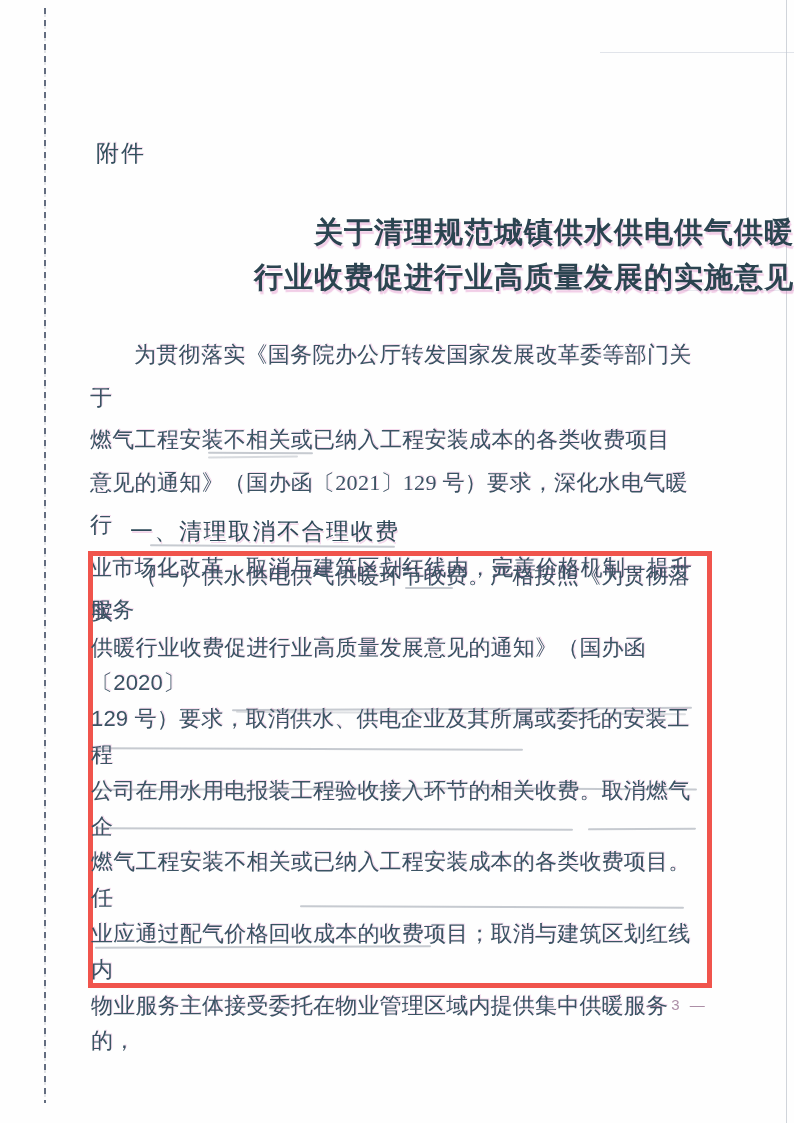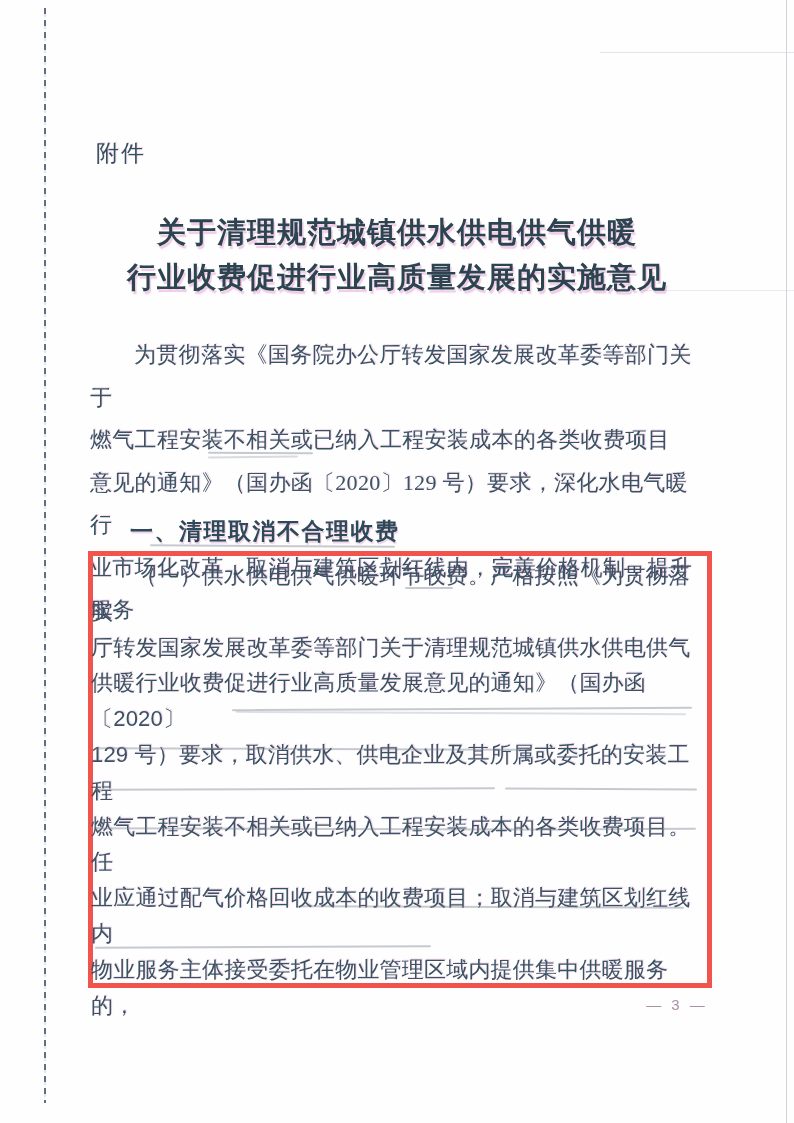--- a/index.html
+++ b/index.html
@@ -39,33 +39,33 @@
   }
   
   .ghost { text-shadow: 1px -1.5px 0 rgba(213,91,176,0.22); }
   .attachment-label {
     position: absolute; left: 96px; top: 138px;
     font-size: 23px; letter-spacing: 2px; font-weight: 500;
     color: #33505e;
   }
   .doc-title {
     position: absolute; left: 0; top: 210px; width: 794px;
-    text-align: center; font-weight: bold;
+    text-align: right; font-weight: bold;
     font-size: 29px; line-height: 45px; letter-spacing: 1px;
     color: #2b4450;
     text-shadow: 1.5px 3px 1px rgba(213,91,176,0.30);
   }
   .intro-paragraph {
     position: absolute; left: 90px; top: 334px; width: 614px;
     font-size: 22px; line-height: 42.5px; letter-spacing: 0.3px; font-family: Liberation Serif, serif;
   }
   .intro-paragraph .line.indent { text-indent: 2em; }
   .section-heading {
     position: absolute; left: 130px; top: 516px;
-    font-size: 23px; font-weight: bold; letter-spacing: 1.5px;
+    font-size: 23px; font-weight: normal; letter-spacing: 1.5px;
     color: #2e4a58;
     text-shadow: 1px 1.5px 0 rgba(213,91,176,0.25);
   }
   .annotation-red-box {
     position: absolute; left: 88px; top: 551px;
     width: 624px; height: 437px;
     box-sizing: border-box;
     border: 5px solid var(--annotation-red, #f0544c);
   }
   .highlight-paragraph {
@@ -111,33 +111,33 @@
   <div class="attachment-label ghost">附件</div>
 
   <div class="doc-title">
     <div>关于清理规范城镇供水供电供气供暖</div>
     <div>行业收费促进行业高质量发展的实施意见</div>
   </div>
 
   <div class="intro-paragraph ghost">
     <div class="line indent">为贯彻落实《国务院办公厅转发国家发展改革委等部门关于</div>
     <div class="line">燃气工程安装不相关或已纳入工程安装成本的各类收费项目</div>
-    <div class="line">意见的通知》（国办函〔2020〕129 号）要求，深化水电气暖行</div>
+    <div class="line">意见的通知》（国办函〔2021〕129 号）要求，深化水电气暖行</div>
     <div class="line">业市场化改革，取消与建筑区划红线内，完善价格机制，提升服务</div>
   </div>
 
   <div class="section-heading">一、清理取消不合理收费</div>
 
   <div class="annotation-red-box"></div>
 
   <div class="highlight-paragraph ghost">
     <div class="line indent">（一）供水供电供气供暖环节收费。严格按照《为贯彻落实</div>
-    <div class="line">厅转发国家发展改革委等部门关于清理规范城镇供水供电供气</div>
     <div class="line">供暖行业收费促进行业高质量发展意见的通知》（国办函〔2020〕</div>
     <div class="line">129 号）要求，取消供水、供电企业及其所属或委托的安装工程</div>
+    <div class="line">公司在用水用电报装工程验收接入环节的相关收费。取消燃气企</div>
     <div class="line">燃气工程安装不相关或已纳入工程安装成本的各类收费项目。任</div>
     <div class="line">业应通过配气价格回收成本的收费项目；取消与建筑区划红线内</div>
     <div class="line">物业服务主体接受委托在物业管理区域内提供集中供暖服务的，</div>
 
   </div>
 
   <div class="pencil-underline u1"></div>
   <div class="pencil-underline u2"></div>
   <div class="pencil-underline u3"></div>
   <div class="pencil-underline u4"></div>

